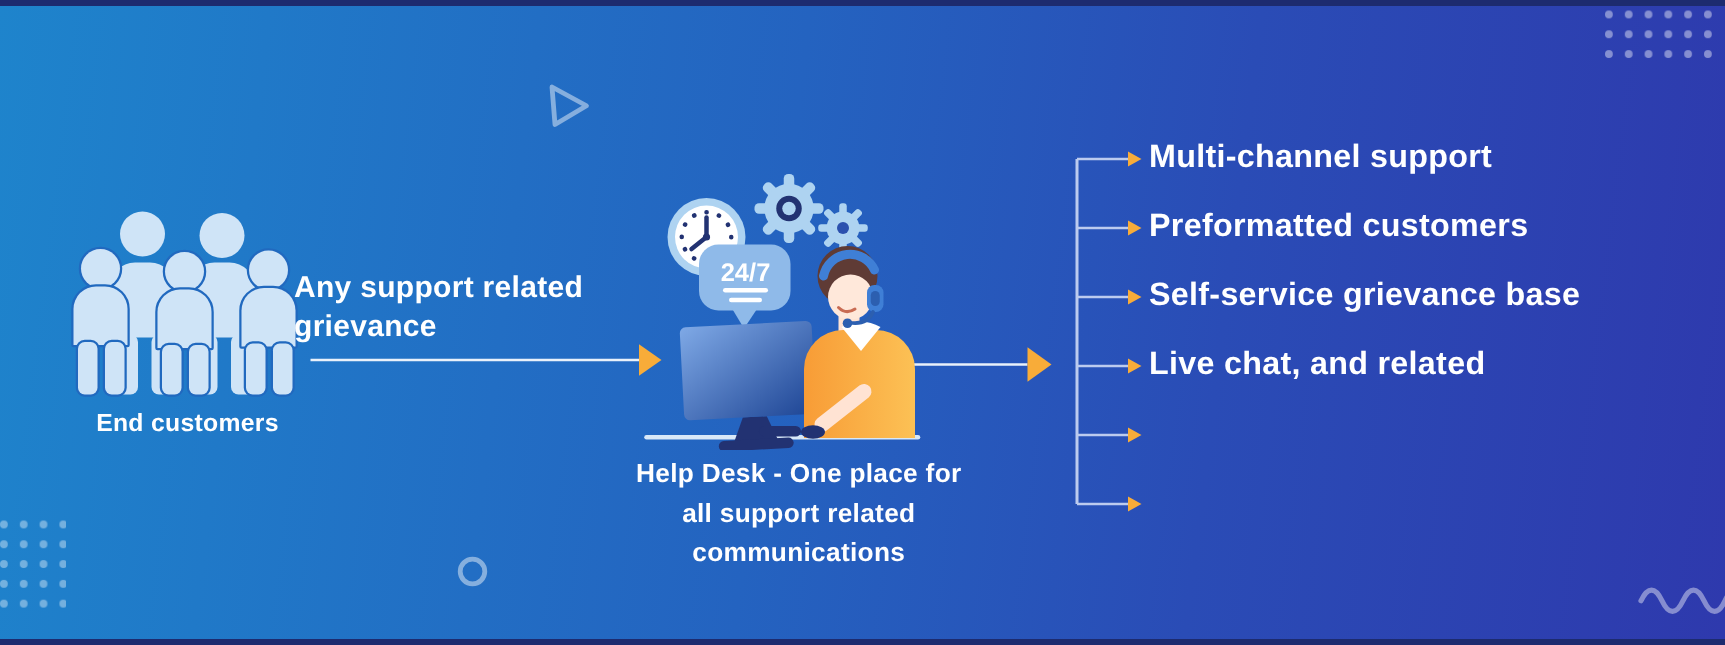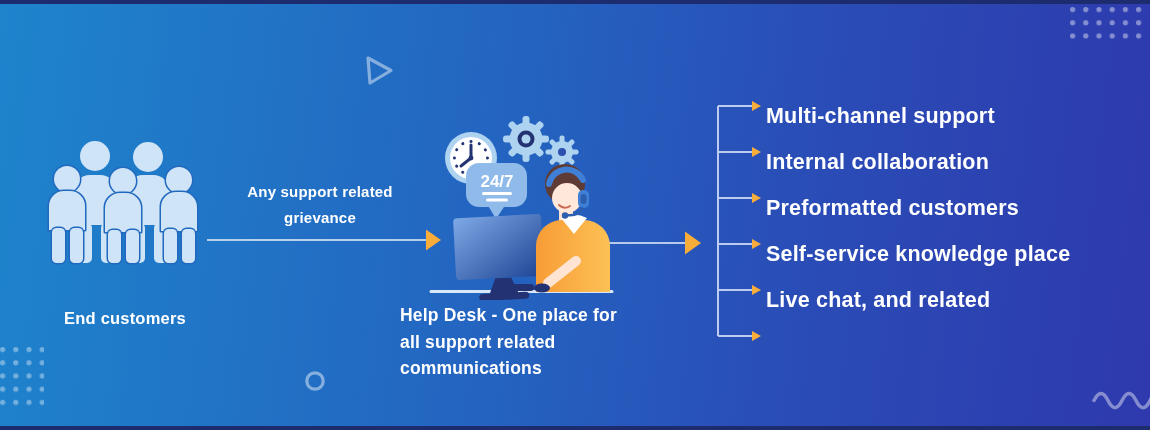--- a/index.html
+++ b/index.html
@@ -9,32 +9,32 @@
     background:linear-gradient(97deg,#1e84cc 0%,#2463c0 45%,#2a4cb6 70%,#2e39ad 100%);
     font-family:"Liberation Sans",sans-serif;color:#ffffff;
   }
   .edge-bar{position:absolute;left:0;width:100%;height:4px;background:#1d2b6f;}
   .edge-top{top:0;}
   .edge-bottom{bottom:0;}
   .layer{position:absolute;left:0;top:0;width:1150px;height:430px;pointer-events:none;}
   .customers-svg{position:absolute;left:42px;top:136px;width:170px;height:130px;}
   .customers-label{
     position:absolute;left:40px;top:273px;width:170px;text-align:center;
-    font-size:16.5px;font-weight:700;letter-spacing:.2px;margin-top:36px;
+    font-size:16.5px;font-weight:700;letter-spacing:.2px;
   }
   .grievance-label{
-    position:absolute;left:196px;top:179px;width:248px;text-align:center;
-    font-size:15px;font-weight:600;line-height:26px;white-space:pre-line;letter-spacing:.2px;
+    position:absolute;left:196px;top:179px;width:248px;text-align:left;
+    font-size:20px;font-weight:600;line-height:26px;white-space:pre-line;letter-spacing:.2px;
   }
   .illustration-svg{position:absolute;left:425px;top:105px;width:195px;height:195px;}
   .caption{
-    position:absolute;left:400px;top:302px;width:265px;
+    position:absolute;left:400px;top:302px;width:265px;text-align:center;
     font-size:17.5px;font-weight:600;line-height:26.5px;white-space:pre-line;letter-spacing:.2px;
   }
-  .features{position:absolute;left:766px;top:93px;}
+  .features{position:absolute;left:766px;top:81px;}
   .feature-item{
     height:46px;line-height:46px;font-size:21.5px;font-weight:600;
     letter-spacing:.2px;white-space:nowrap;
   }
 </style>
 </head>
 <body>
 
 <div class="canvas">
 
@@ -196,20 +196,19 @@
       <ellipse cx="542" cy="288" rx="8" ry="4.5" fill="#223272"></ellipse>
     </g>
   </svg>
 
   <div class="caption">Help Desk - One place for
 all support related
 communications</div>
 
   <div class="features">
     <div class="feature-item">Multi-channel support</div>
-    <div class="feature-item">Internal collaboration</div>
     <div class="feature-item">Preformatted customers</div>
-    <div class="feature-item">Self-service knowledge place</div>
+    <div class="feature-item">Self-service grievance base</div>
     <div class="feature-item">Live chat, and related</div>
   </div>
 
   <div class="edge-bar edge-bottom"></div>
 </div>
 
 </body></html>

